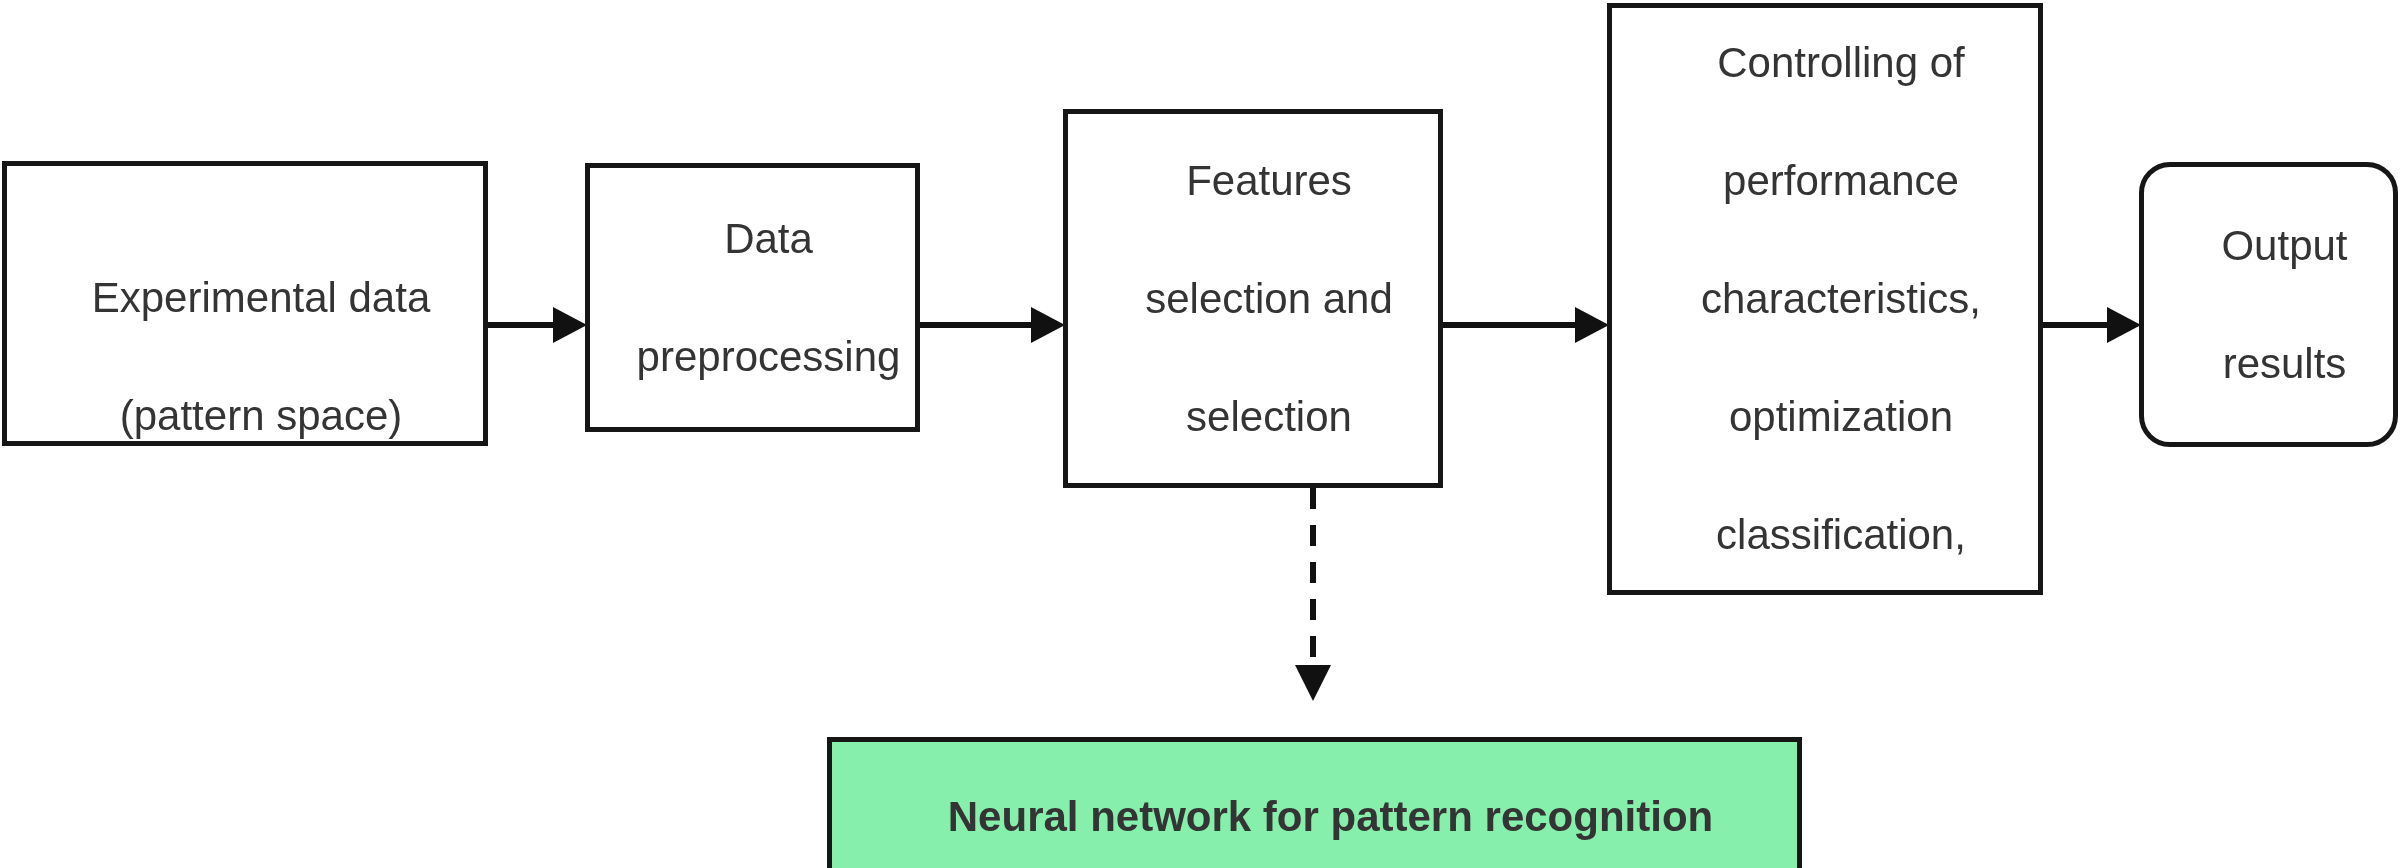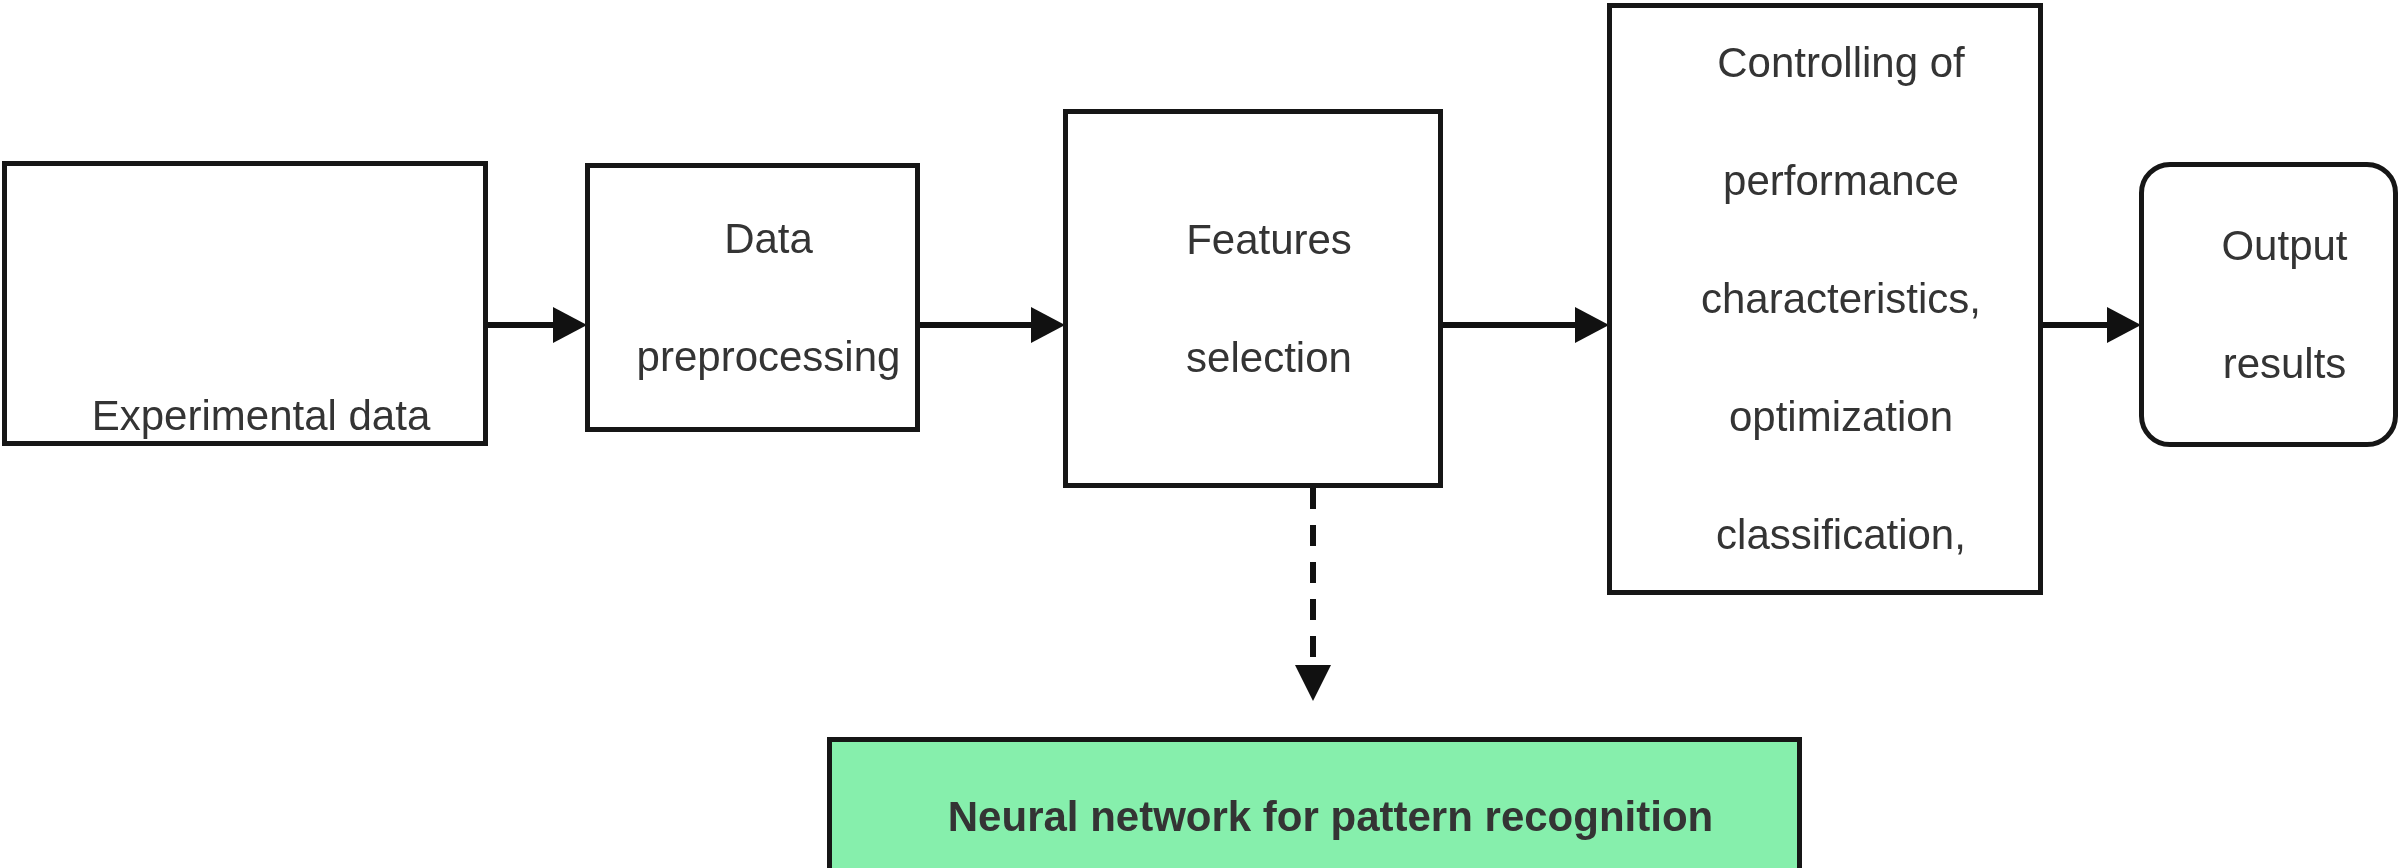--- a/index.html
+++ b/index.html
@@ -65,29 +65,31 @@
       <polygon points="2141,325 2107,307 2107,343" stroke="none"></polygon>
     </g>
     <g stroke="#111111" fill="#111111">
       <line x1="1313" y1="488" x2="1313" y2="666" stroke-width="6" stroke-dasharray="21 16"></line>
       <polygon points="1313,701 1295,665 1331,665" stroke="none"></polygon>
     </g>
   </svg>
 
   <div class="flow-box" id="box-experimental">
     <div>Experimental data</div>
+    <div>(pattern space)</div>
   </div>
 
   <div class="flow-box" id="box-preprocessing">
     <div>Data</div>
     <div>preprocessing</div>
   </div>
 
   <div class="flow-box" id="box-features">
     <div>Features</div>
+    <div>selection and</div>
     <div>selection</div>
   </div>
 
   <div class="flow-box" id="box-controlling">
     <div>Controlling of</div>
     <div>performance</div>
     <div>characteristics,</div>
     <div>optimization</div>
     <div>classification,</div>
   </div>

